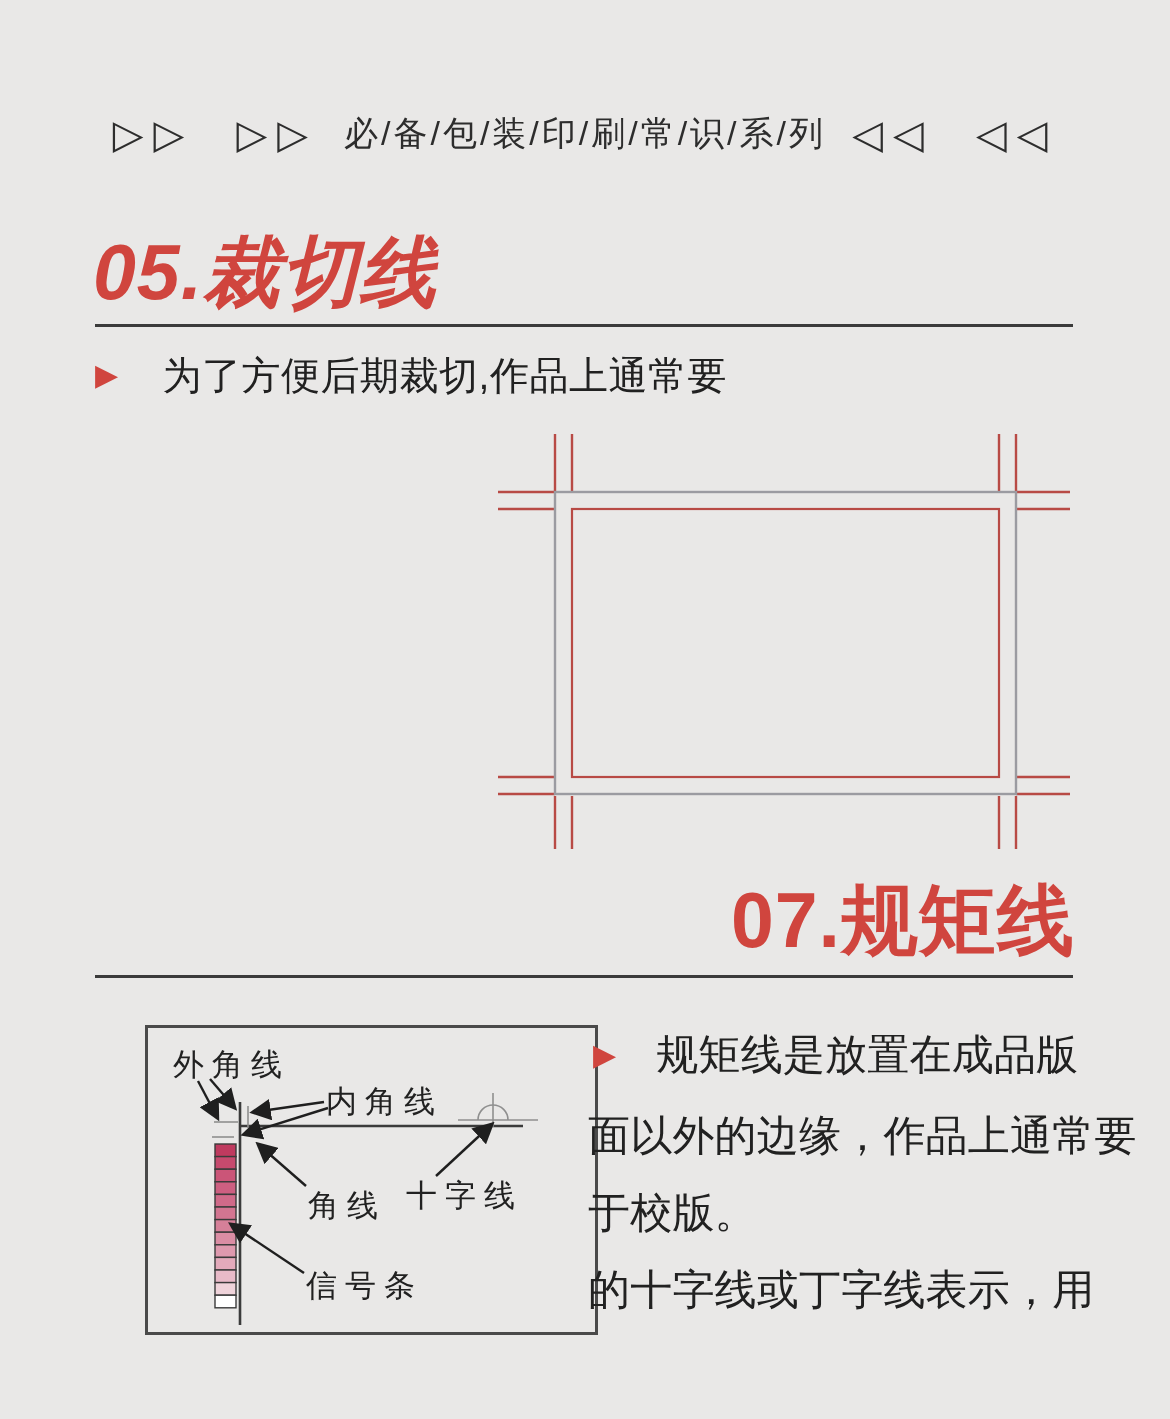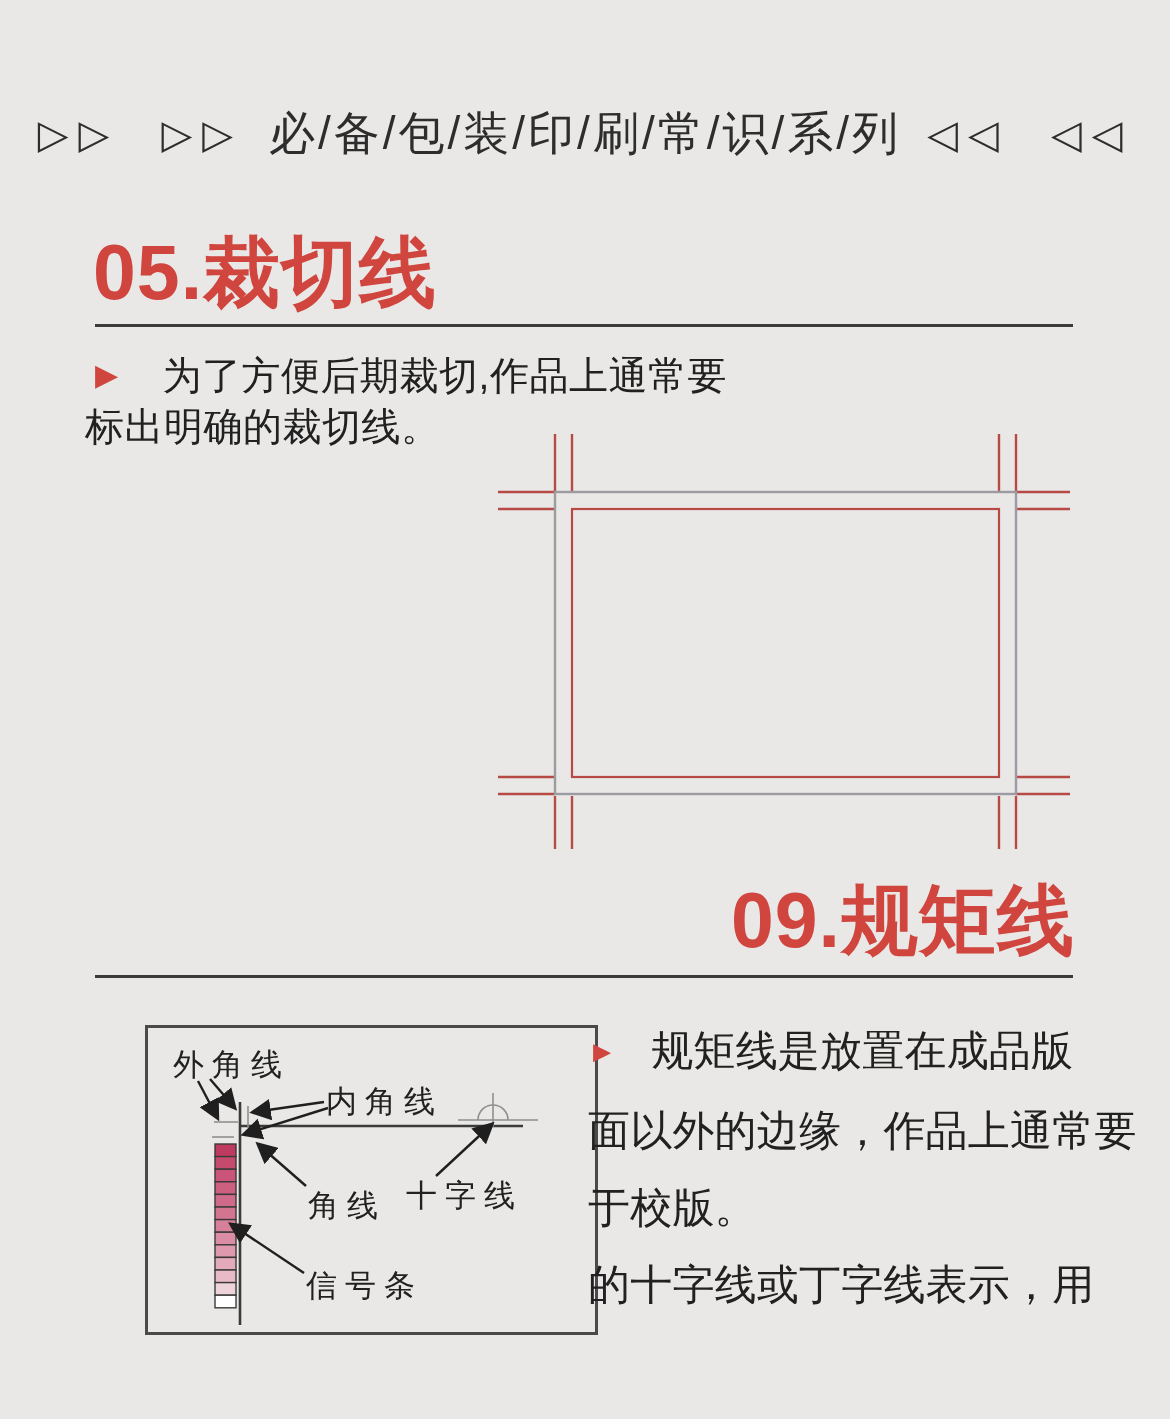--- a/index.html
+++ b/index.html
@@ -14,37 +14,37 @@
     overflow:hidden;
     margin:0 auto;
   }
   
   .header{
     position:absolute;top:98px;left:0;width:1170px;height:72px;
     display:flex;align-items:center;justify-content:center;gap:26px;
     color:var(--header_dark,#2d2d2d);
   }
   .chevrons{font-size:40px;letter-spacing:10px;white-space:pre;color:var(--header_dark,#2d2d2d);}
-  .series-title{font-size:46px;letter-spacing:3px;font-weight:500;color:var(--header_dark,#2d2d2d);white-space:nowrap;}
+  .series-title{font-size:34px;letter-spacing:3px;font-weight:500;color:var(--header_dark,#2d2d2d);white-space:nowrap;}
   
   .sec-title{
     position:absolute;
     font-size:77px;font-weight:800;letter-spacing:1px;
     color:var(--accent_red,#d0453e);
     white-space:nowrap;
   }
-  #title05{left:93px;top:222px;}
+  #title05{left:93px;top:222px;font-style:italic;}
   #title06{right:95px;top:870px;text-align:right;}
   .rule{position:absolute;left:95px;width:978px;height:3px;background:var(--rule_dark,#3b3b3b);}
   #rule05{top:324px;}
   #rule06{top:975px;}
   
   .para{position:absolute;color:var(--text_dark,#212121);}
   #para05{left:85px;top:352px;width:650px;font-size:39px;line-height:48px;letter-spacing:0.5px;}
-  #para06{left:588px;top:1016px;width:502px;font-size:42px;line-height:77px;letter-spacing:0.2px;font-family:Liberation Mono, monospace;}
+  #para06{left:588px;top:1016px;width:502px;font-size:42px;line-height:77px;letter-spacing:0.2px;}
   .bullet{
     color:var(--accent_red,#d0453e);
     font-size:30px;
     display:inline-block;
     transform:translateY(-4px);
   }
   #para05 .bullet{margin:0 44px 0 10px;}
   #para06 .bullet{margin:0 40px 0 5px;}
   .pline{white-space:nowrap;}
   
@@ -81,21 +81,20 @@
     <span class="chevrons">◁◁  ◁◁</span>
   </div>
 
   <div id="title05" class="sec-title">05.裁切线</div>
   <div id="rule05" class="rule"></div>
 
   <div id="para05" class="para">
     <div class="pline">
       <span class="bullet">▶</span><span>为了方便后期裁切,作品上通常要</span>
     </div>
-    <div class="pline">标出明确的裁切线。</div>
   </div>
 
   <svg id="crop-svg" width="590" height="435" viewBox="0 0 590 435">
     <g>
 
       <path class="red-line" d="M65,9 V67"></path>
       <path class="red-line" d="M82,9 V67"></path>
       <path class="red-line" d="M509,9 V67"></path>
       <path class="red-line" d="M526,9 V67"></path>
 
@@ -111,21 +110,21 @@
 
       <path class="red-line" d="M526,67 H580"></path>
       <path class="red-line" d="M526,84 H580"></path>
       <path class="red-line" d="M526,352 H580"></path>
       <path class="red-line" d="M526,369 H580"></path>
     </g>
     <rect class="trim-box" x="65" y="67" width="461" height="302"></rect>
     <rect class="art-box" x="82" y="84" width="427" height="268"></rect>
   </svg>
 
-  <div id="title06" class="sec-title">09.规矩线</div>
+  <div id="title06" class="sec-title">07.规矩线</div>
   <div id="rule06" class="rule"></div>
 
   <div id="register-box">
     <svg id="register-svg" width="407" height="304" viewBox="0 0 407 304">
       <defs>
         <marker id="ah" markerWidth="9" markerHeight="9" refX="7" refY="4.5" orient="auto">
           <path class="arrowhead" d="M0,0 L9,4.5 L0,9 Z"></path>
         </marker>
       </defs>
 

